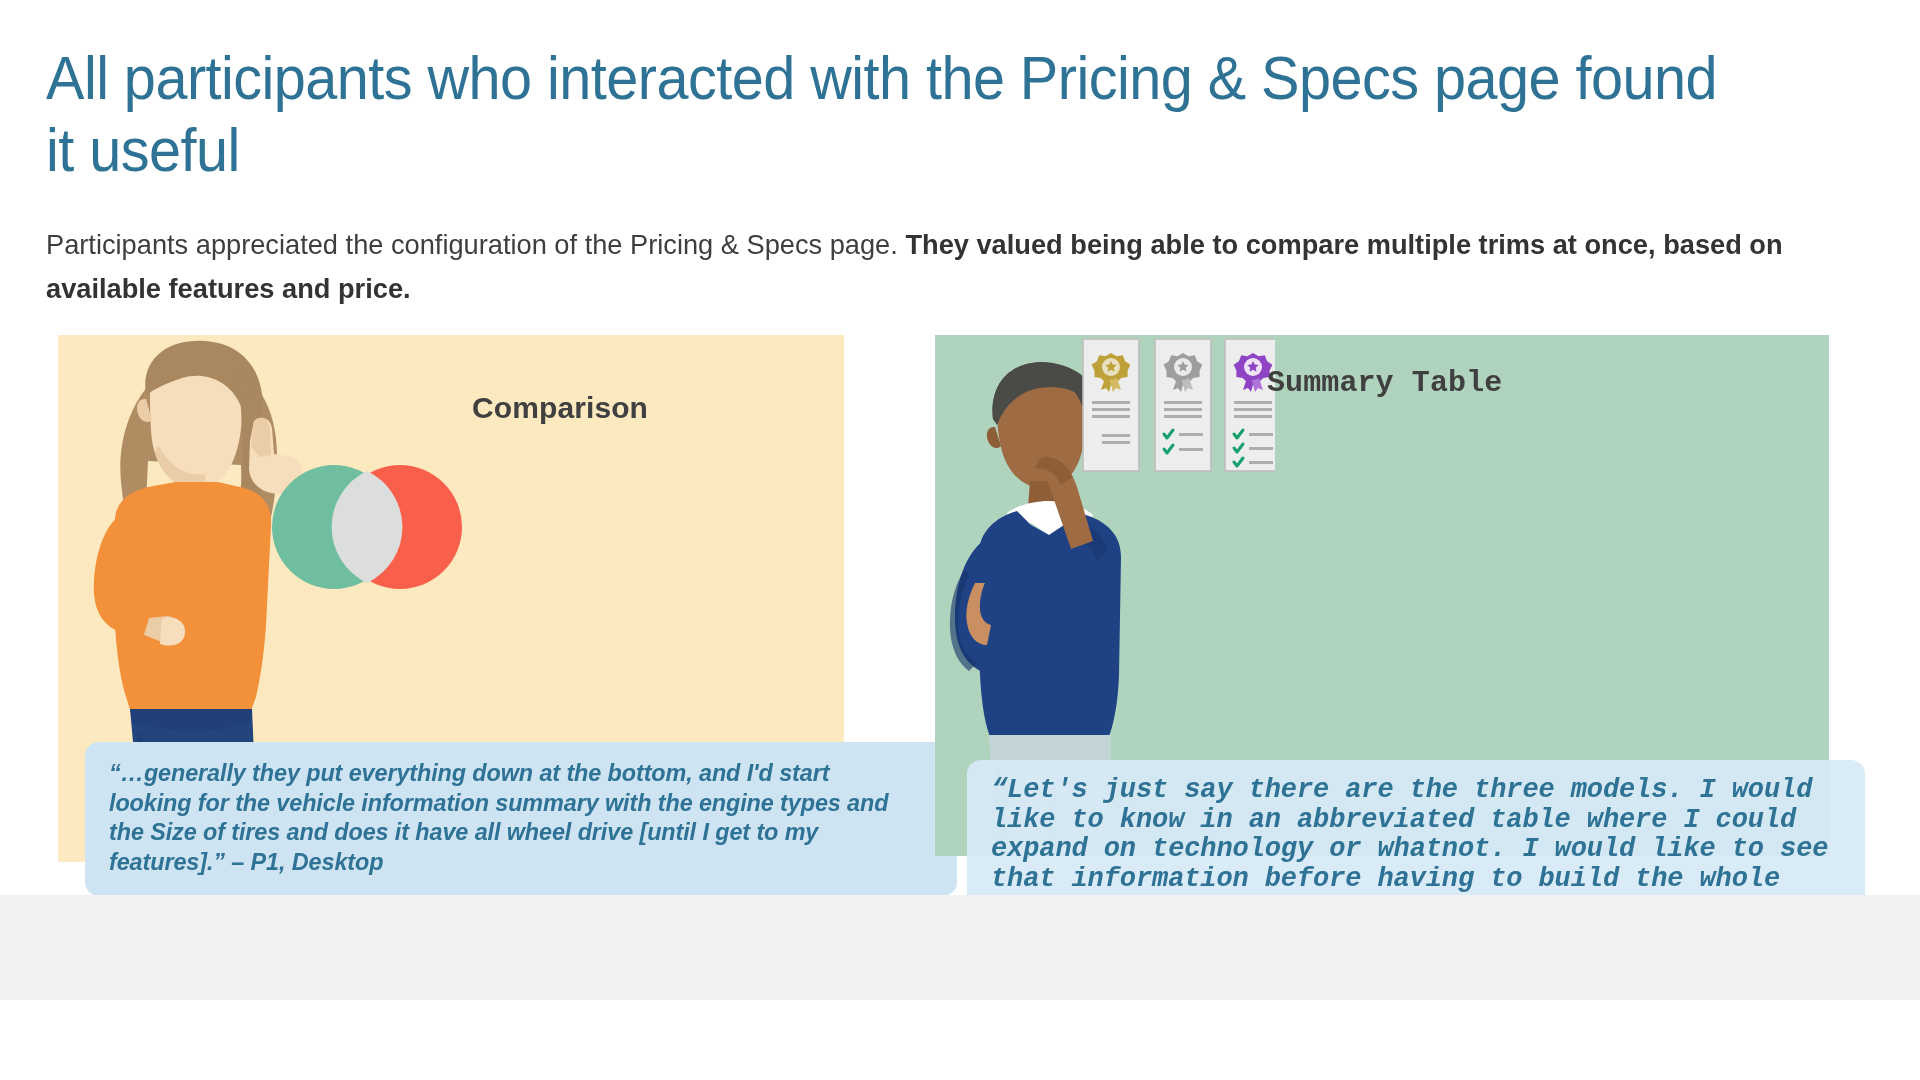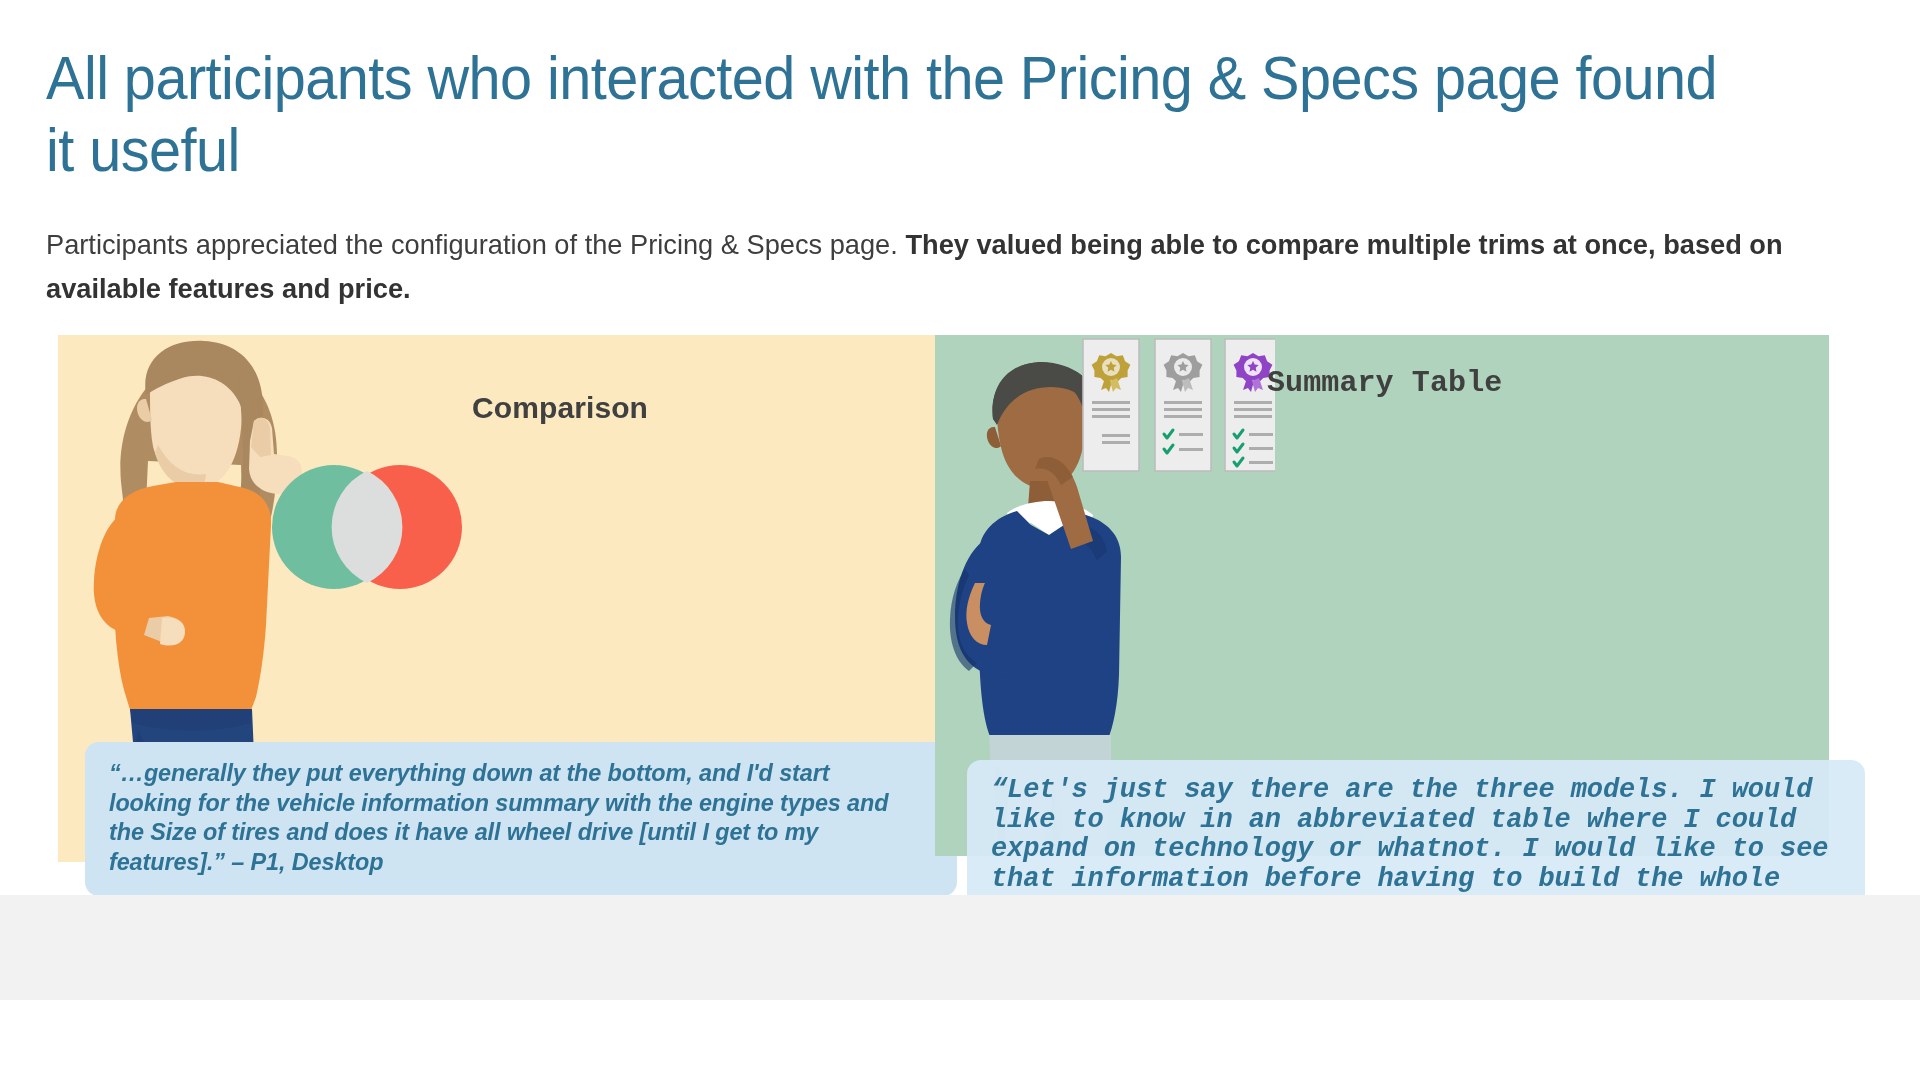--- a/index.html
+++ b/index.html
@@ -50,21 +50,21 @@
 
   
   .card {
     position: absolute;
     top: 335px;
     height: 527px;
     overflow: visible;
   }
   #card-comparison {
     left: 58px;
-    width: 877px;
+    width: 786px;
     background: #FCE9C0;
   }
   #card-summary {
     left: 935px;
     width: 894px;
     height: 521px;
     background: #AFD3BC;
     font-family: Liberation Mono, monospace;
   }
 

